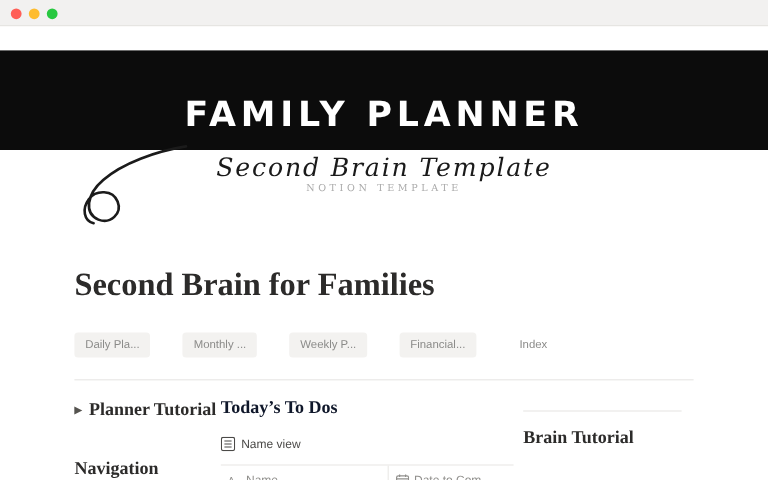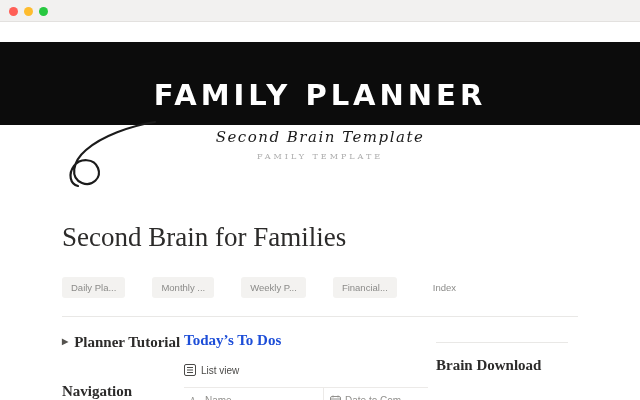--- a/index.html
+++ b/index.html
@@ -92,21 +92,21 @@
   }
   .script-title {
     position: absolute;
     left: 0;
     right: 0;
     top: 6px;
     text-align: center;
     color: #1a1a1a;
     font-family: "DejaVu Serif", serif;
     font-style: italic;
-    font-size: 15px;
+    font-size: 21px;
     letter-spacing: 1.5px;
   }
   .script-sub {
     position: absolute;
     left: 0;
     right: 0;
     top: 30px;
     text-align: center;
     color: #8f8f8f;
     font-family: "DejaVu Serif", serif;
@@ -121,21 +121,21 @@
     width: 110px;
     height: 68px;
   }
 
   
   .page-title {
     position: absolute;
     top: 200px;
     left: 62px;
     font-family: "Liberation Serif", serif;
-    font-weight: 400;
+    font-weight: 700;
     font-size: 27px;
     color: #2c2b2a;
     letter-spacing: 0px;
   }
 
   
   .tabs {
     position: absolute;
     top: 252px;
     left: 62px;
@@ -203,21 +203,21 @@
     font-family: "Liberation Serif", serif;
     font-weight: 700;
     font-size: 15px;
     color: #2c2b2a;
   }
 
   .mid-title {
     font-family: "Liberation Serif", serif;
     font-weight: 700;
     font-size: 15px;
-    color: #1d4ed8;
+    color: #0f172a;
     margin-bottom: 12px;
   }
   .view-row {
     display: flex;
     align-items: center;
     height: 18px;
     margin-bottom: 8px;
   }
   .view-icon {
     width: 12px;
@@ -286,21 +286,21 @@
 
     <div class="cover">
       <div class="cover-title">FAMILY PLANNER</div>
     </div>
 
     <div class="script-wrap">
       <svg class="swirl" viewBox="0 0 110 68">
         <path d="M95 2 C70 6, 42 16, 26 30 C12 42, 10 58, 22 63 C32 67, 42 58, 38 48 C34 38, 20 38, 14 46 C8 54, 10 64, 18 66" fill="none" stroke="#1b1b1b" stroke-width="2.2" stroke-linecap="round"></path>
       </svg>
       <div class="script-title">Second Brain Template</div>
-      <div class="script-sub">FAMILY TEMPLATE</div>
+      <div class="script-sub">NOTION TEMPLATE</div>
     </div>
 
     <div class="page-title">Second Brain for Families</div>
 
     <div class="tabs">
       <div class="tab">Daily Pla...</div>
       <div class="tab">Monthly ...</div>
       <div class="tab">Weekly P...</div>
       <div class="tab">Financial...</div>
       <div class="tab plain">Index</div>
@@ -321,21 +321,21 @@
       <div class="col-mid">
         <div class="mid-title">Today’s To Dos</div>
 
         <div class="view-row">
           <svg class="view-icon" viewBox="0 0 12 12">
             <rect x="0.5" y="0.5" width="11" height="11" rx="1.5" fill="none" stroke="#4b4a48" stroke-width="1"></rect>
             <line x1="3" y1="3.5" x2="9" y2="3.5" stroke="#4b4a48" stroke-width="1"></line>
             <line x1="3" y1="6" x2="9" y2="6" stroke="#4b4a48" stroke-width="1"></line>
             <line x1="3" y1="8.5" x2="9" y2="8.5" stroke="#4b4a48" stroke-width="1"></line>
           </svg>
-          <span class="view-label">List view</span>
+          <span class="view-label">Name view</span>
         </div>
 
         <div class="db-header">
           <div class="db-col name">
             <svg class="col-ico" viewBox="0 0 11 11">
               <text x="0" y="8.5" font-family="DejaVu Sans, sans-serif" font-size="8" fill="#91908d">A</text>
               <text x="5.5" y="8.5" font-family="DejaVu Sans, sans-serif" font-size="6" fill="#91908d">a</text>
             </svg>
             <span>Name</span>
           </div>
@@ -346,18 +346,18 @@
               <line x1="3" y1="0.5" x2="3" y2="2.5" stroke="#91908d" stroke-width="1"></line>
               <line x1="8" y1="0.5" x2="8" y2="2.5" stroke="#91908d" stroke-width="1"></line>
             </svg>
             <span>Date to Com...</span>
           </div>
         </div>
       </div>
 
       <div class="col-right">
         <div class="right-rule"></div>
-        <div class="right-h">Brain Download</div>
+        <div class="right-h">Brain Tutorial</div>
       </div>
 
     </div>
   </div>
 </div>
 
 </body></html>

